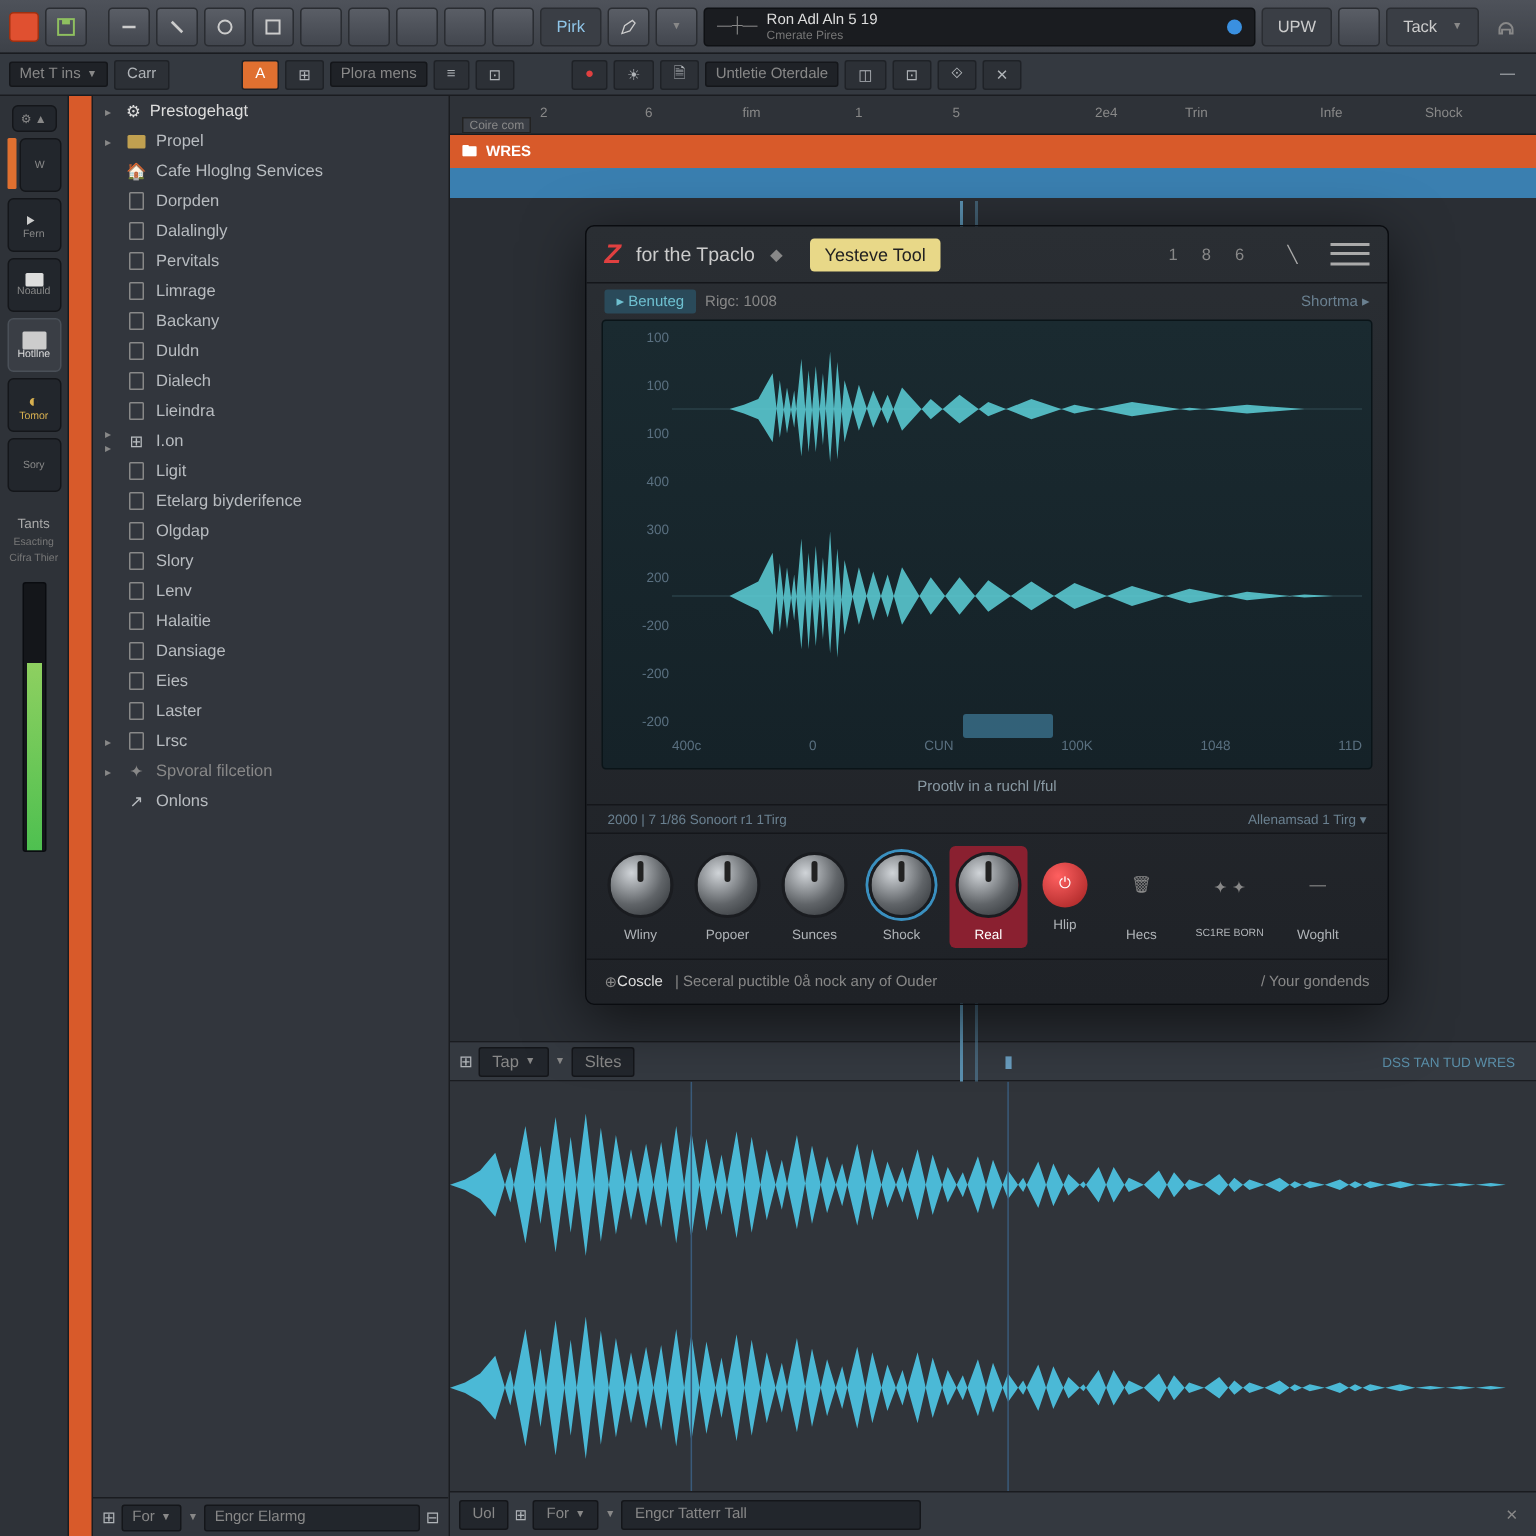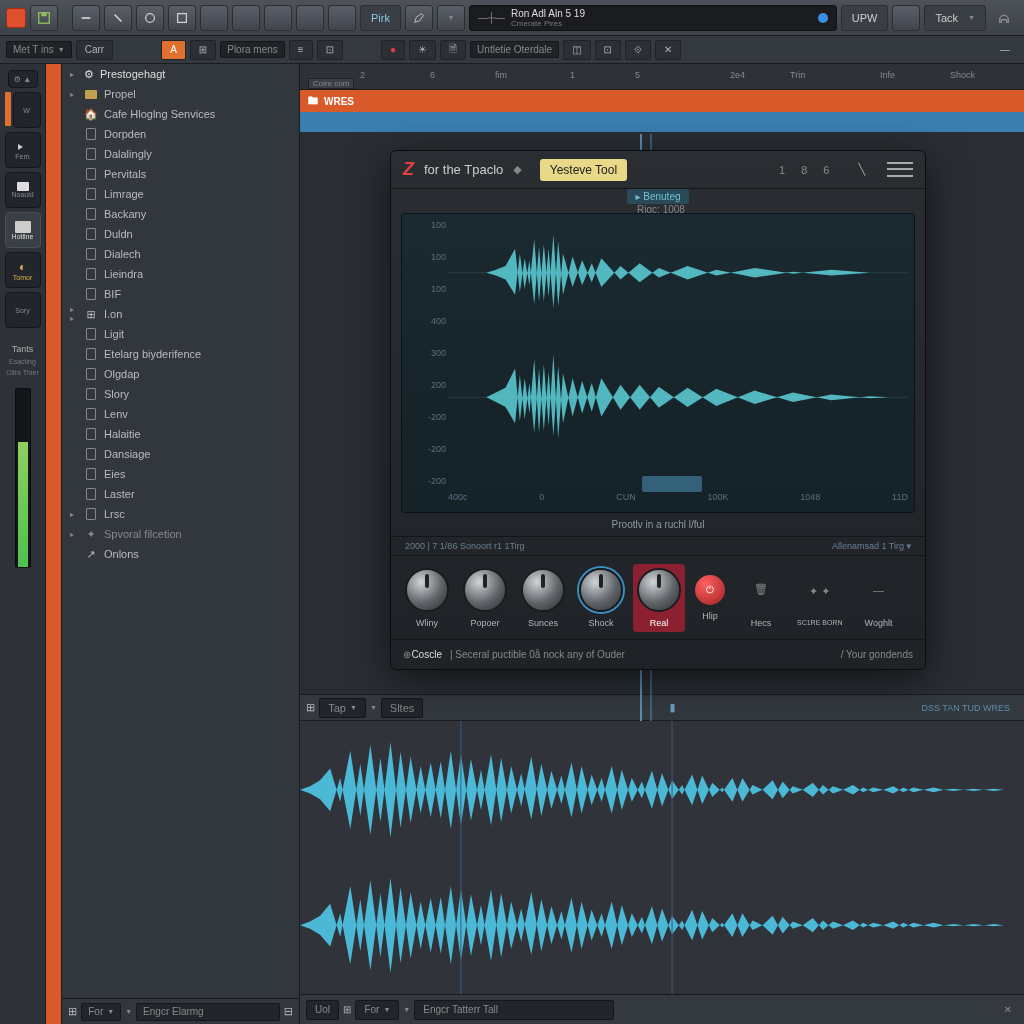--- a/index.html
+++ b/index.html
@@ -57,21 +57,21 @@
 .plugin { position: absolute; top: 60px; left: 90px; width: 536px; background: linear-gradient(#2a2e33, #1f2227); border: 1px solid #0a0c10; border-radius: 6px; box-shadow: 0 10px 40px rgba(0,0,0,0.6); z-index: 10; }
 .plugin-header { height: 38px; display: flex; align-items: center; padding: 0 12px; gap: 10px; border-bottom: 1px solid #14161a; }
 .plugin-logo { color: #e04040; font-size: 18px; font-weight: bold; font-style: italic; }
 .plugin-title { color: #ccc; font-size: 13px; }
 .plugin-tool { background: #e8d888; color: #222; padding: 4px 10px; border-radius: 3px; font-size: 12px; margin-left: 8px; }
 .plugin-nums { display: flex; gap: 6px; margin-left: auto; font-size: 11px; color: #888; }
 .plugin-nums span { padding: 2px 5px; }
 .plugin-hamburger { width: 26px; height: 20px; margin-left: 12px; display: flex; flex-direction: column; justify-content: space-around; }
 .plugin-hamburger div { height: 2px; background: #aaa; }
 
-.plugin-sub { height: 24px; display: flex; align-items: center; padding: 0 12px; font-size: 10px; color: #888; flex-direction: column; }
+.plugin-sub { height: 24px; display: flex; align-items: center; padding: 0 12px; font-size: 10px; color: #888; }
 .plugin-sub .pill { background: #2a4a5a; color: #6ec0d0; padding: 2px 8px; border-radius: 2px; }
 .plugin-sub .right { margin-left: auto; color: #6a8090; text-align: right; }
 
 .wave-area { height: 300px; background: linear-gradient(#1a2a30, #152228); margin: 0 10px; border: 1px solid #0a1418; border-radius: 3px; position: relative; overflow: hidden; }
 .wave-yaxis { position: absolute; left: 2px; top: 0; bottom: 20px; width: 42px; display: flex; flex-direction: column; justify-content: space-between; font-size: 9px; color: #5a7080; padding: 6px 0; text-align: right; }
 .wave-xaxis { position: absolute; left: 46px; right: 6px; bottom: 4px; height: 16px; display: flex; justify-content: space-between; font-size: 9px; color: #5a7080; }
 .wave-canvas { position: absolute; left: 46px; right: 6px; top: 6px; bottom: 24px; }
 .wave-path { fill: #5dd0d8; opacity: 0.85; }
 .wave-caption { text-align: center; font-size: 10px; color: #8a9aa4; padding: 6px 0; }
 .wave-highlight { position: absolute; bottom: 20px; left: 240px; width: 60px; height: 16px; background: rgba(80,160,200,0.5); border-radius: 2px; }
@@ -310,27 +310,20 @@
           <div class="doc-icon"></div>
         </span>
         <span>Dialech</span>
       </div>
     <div class="browser-item">
         <span class="arrow"></span>
         <span class="icon">
           <div class="doc-icon"></div>
         </span>
         <span>Lieindra</span>
-      </div>
-    <div class="browser-item">
-        <span class="arrow"></span>
-        <span class="icon">
-          <div class="doc-icon"></div>
-        </span>
-        <span>BIF</span>
       </div>
     <div class="browser-item">
         <span class="arrow">▸ ▸</span>
         <span class="icon">⊞</span>
         <span>I.on</span>
       </div>
     <div class="browser-item">
         <span class="arrow"></span>
         <span class="icon">
           <div class="doc-icon"></div>

